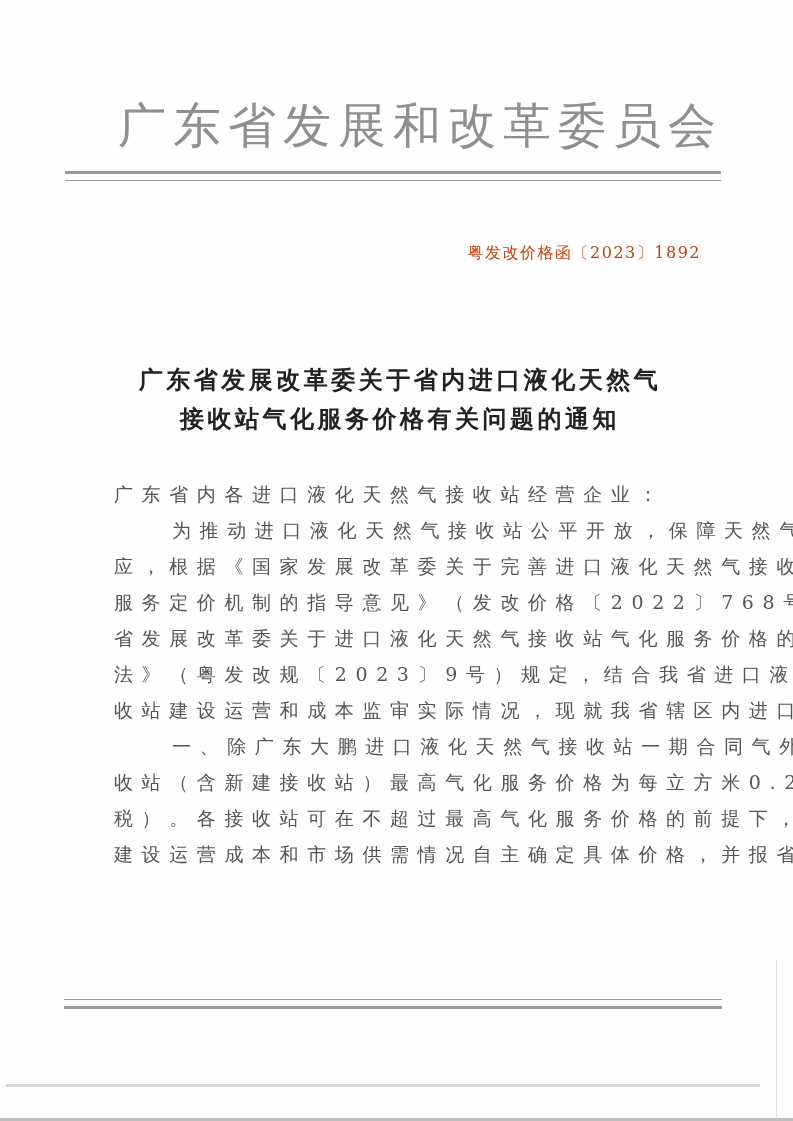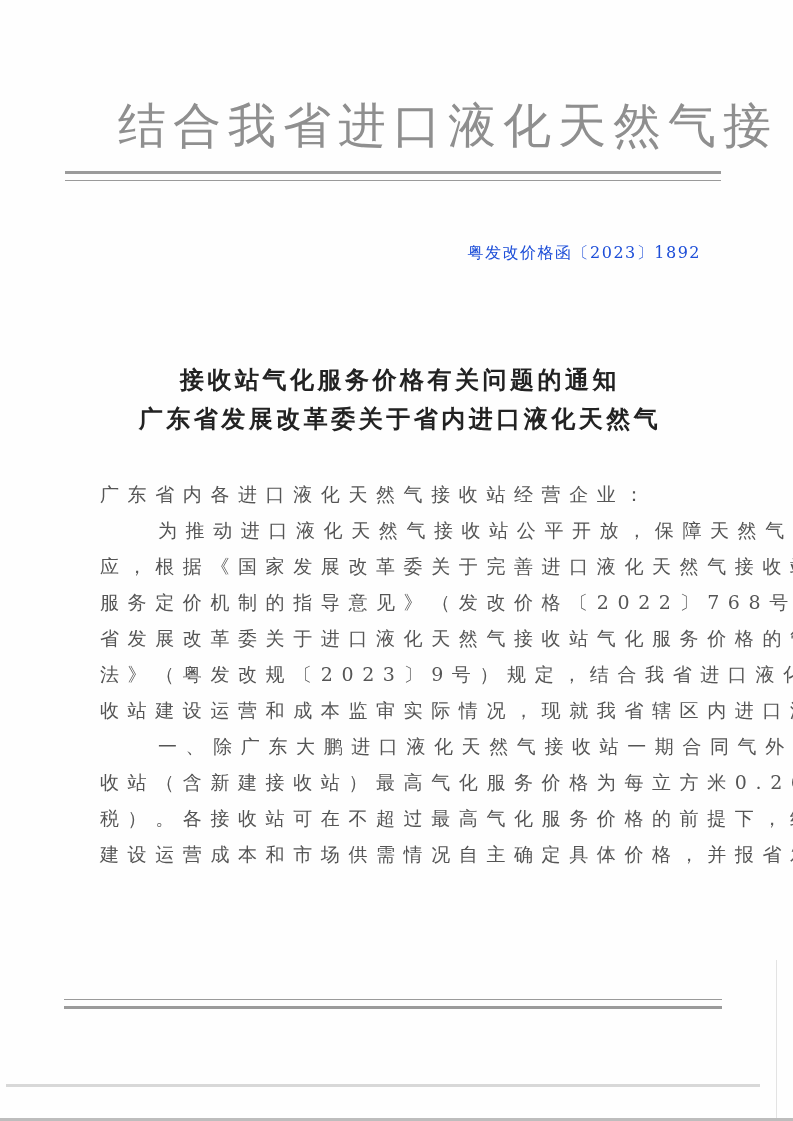--- a/index.html
+++ b/index.html
@@ -39,21 +39,21 @@
     background: #8a8a8a;
   }
   .rule.thick { height: 3px; opacity: 0.85; }
   .rule.thin { height: 1px; background: #9a9a9a; }
   .docnum {
     position: absolute;
     right: 92px;
     top: 241px;
     font-size: 16px;
     line-height: 24px;
-    color: #1d4ed8;
+    color: #c2410c;
     letter-spacing: 1.5px;
     white-space: nowrap;
   }
   .doc-title {
     position: absolute;
     left: 100px;
     width: 600px;
     top: 360px;
     text-align: center;
     font-family: "DejaVu Serif", "Liberation Serif", serif;
@@ -71,20 +71,21 @@
     width: 610px;
     font-size: 19px;
     line-height: 36px;
     color: #555555;
     letter-spacing: 8.6px;
   }
   .body-text .bline {
     display: block;
     white-space: nowrap;
     height: 36px;
+    margin-left: 14px;
   }
   .body-text .indent { padding-left: 58px; }
   .scan-line {
     position: absolute;
     left: 6px;
     top: 1084px;
     width: 754px;
     height: 3px;
     background: #d8d8d8;
   }
@@ -103,30 +104,30 @@
     width: 793px;
     height: 3px;
     background: #bdbdbd;
   }
 </style>
 </head>
 <body>
 
 <div class="page">
 
-  <div class="masthead">结合我省进口液化天然气接</div>
+  <div class="masthead">广东省发展和改革委员会</div>
 
   <div class="rule thick" style="left:65px; top:171px; width:656px;"></div>
   <div class="rule thin" style="left:65px; top:180px; width:656px;"></div>
 
   <div class="docnum">粤发改价格函〔2023〕1892</div>
 
   <div class="doc-title">
+    <span class="tline">广东省发展改革委关于省内进口液化天然气</span>
     <span class="tline">接收站气化服务价格有关问题的通知</span>
-    <span class="tline">广东省发展改革委关于省内进口液化天然气</span>
   </div>
 
   <div class="body-text">
     <span class="bline">广东省内各进口液化天然气接收站经营企业：</span>
     <span class="bline indent">为推动进口液化天然气接收站公平开放，保障天然气市场供</span>
     <span class="bline">应，根据《国家发展改革委关于完善进口液化天然气接收站气化</span>
     <span class="bline">服务定价机制的指导意见》（发改价格〔2022〕768号）和《广东</span>
     <span class="bline">省发展改革委关于进口液化天然气接收站气化服务价格的管理办</span>
     <span class="bline">法》（粤发改规〔2023〕9号）规定，结合我省进口液化天然气接</span>
     <span class="bline">收站建设运营和成本监审实际情况，现就我省辖区内进口液化天</span>

